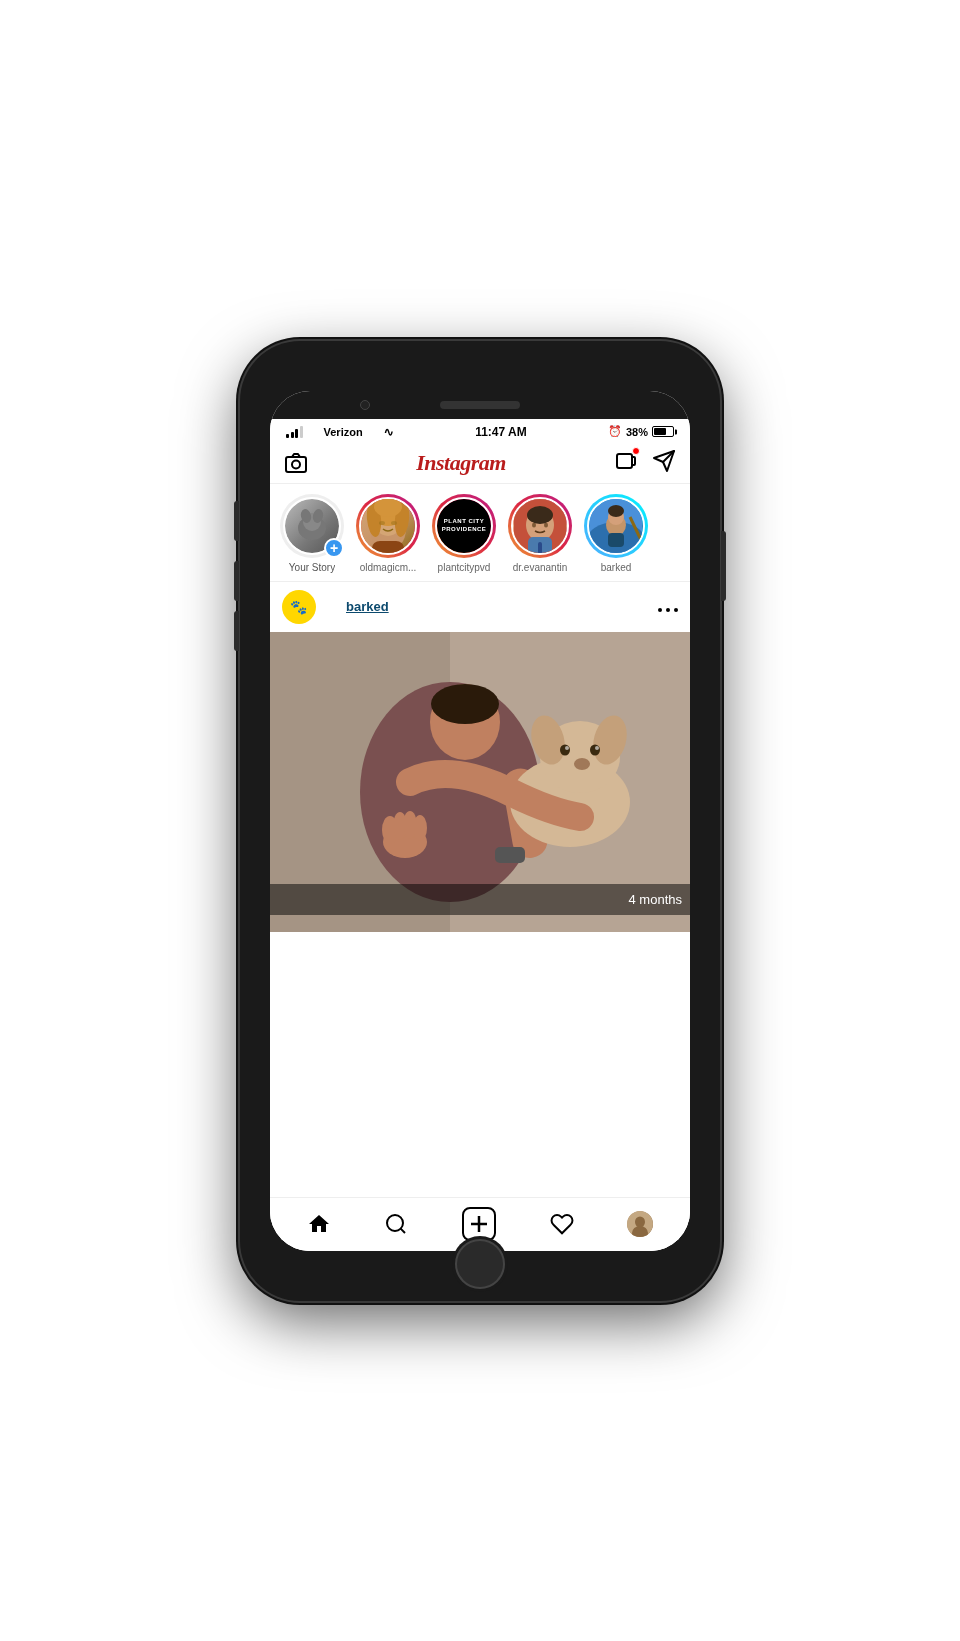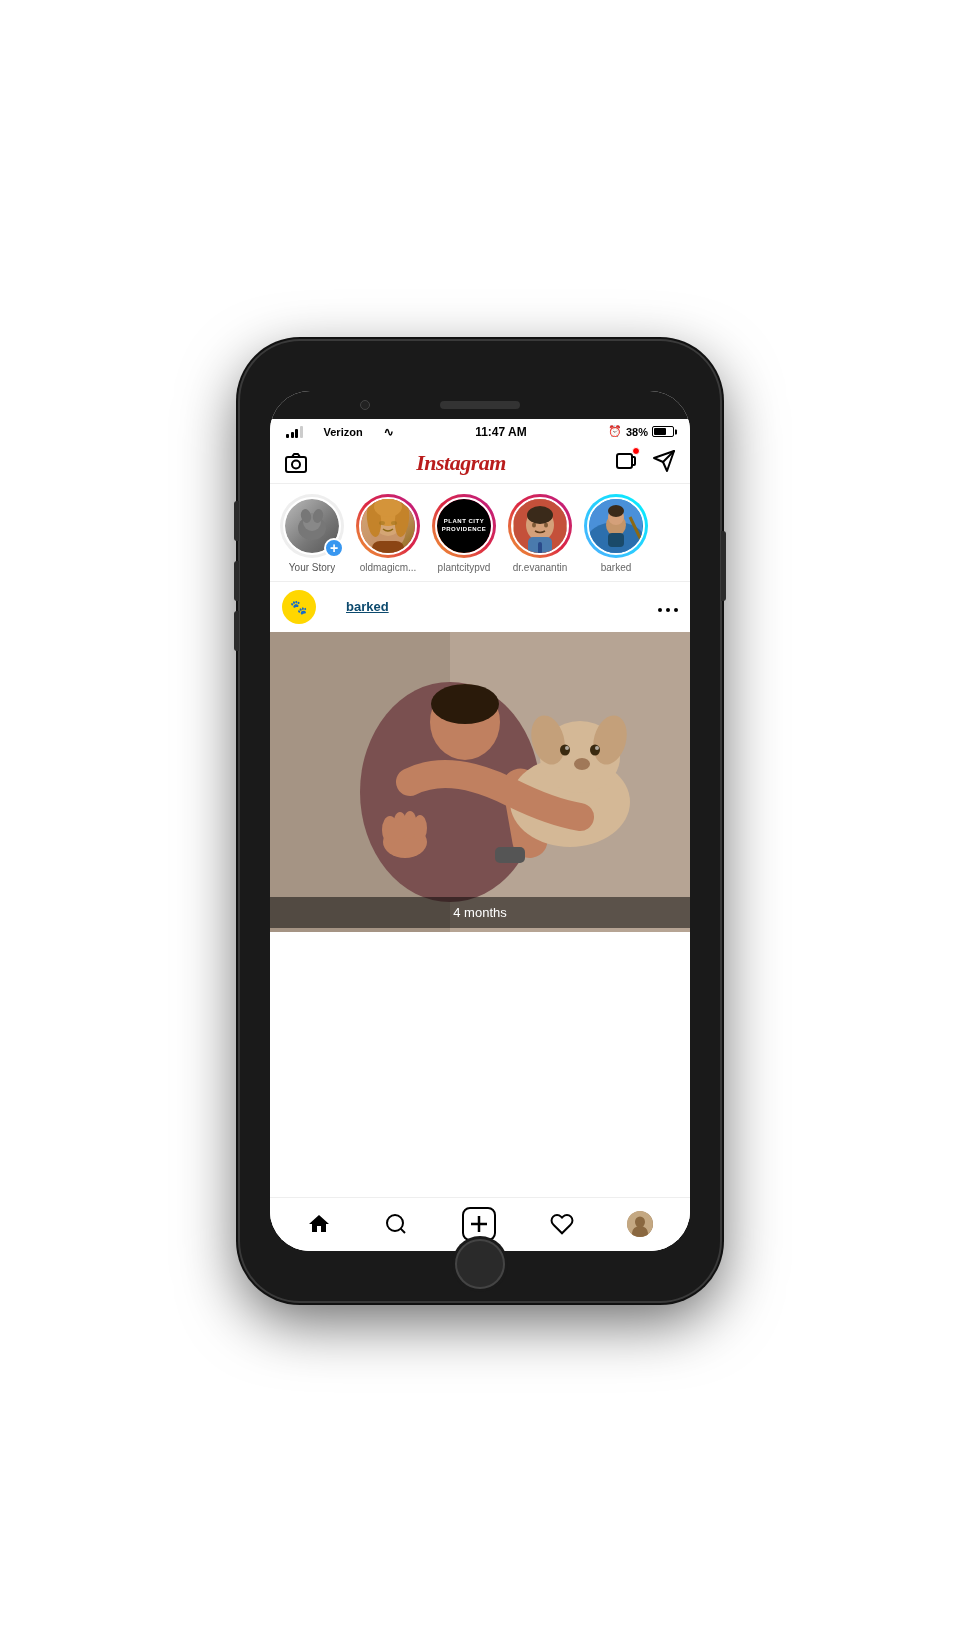--- a/index.html
+++ b/index.html
@@ -393,26 +393,26 @@
       background: linear-gradient(160deg, #b8a898 0%, #9a8878 30%, #c4b4a8 60%, #8a7868 100%);
       position: relative;
       overflow: hidden;
       display: flex;
       align-items: center;
       justify-content: center;
     }
 
     .post-caption-bar {
       position: absolute;
-      bottom: 4px;
+      bottom: 17px;
       left: 0;
       right: 0;
       background: rgba(0,0,0,0.5);
       color: white;
-      text-align: center;
+      text-align: right;
       padding: 8px;
       font-size: 13px;
     }
 
     
     .bottom-nav {
       position: absolute;
       bottom: 0;
       left: 0;
       right: 0;

